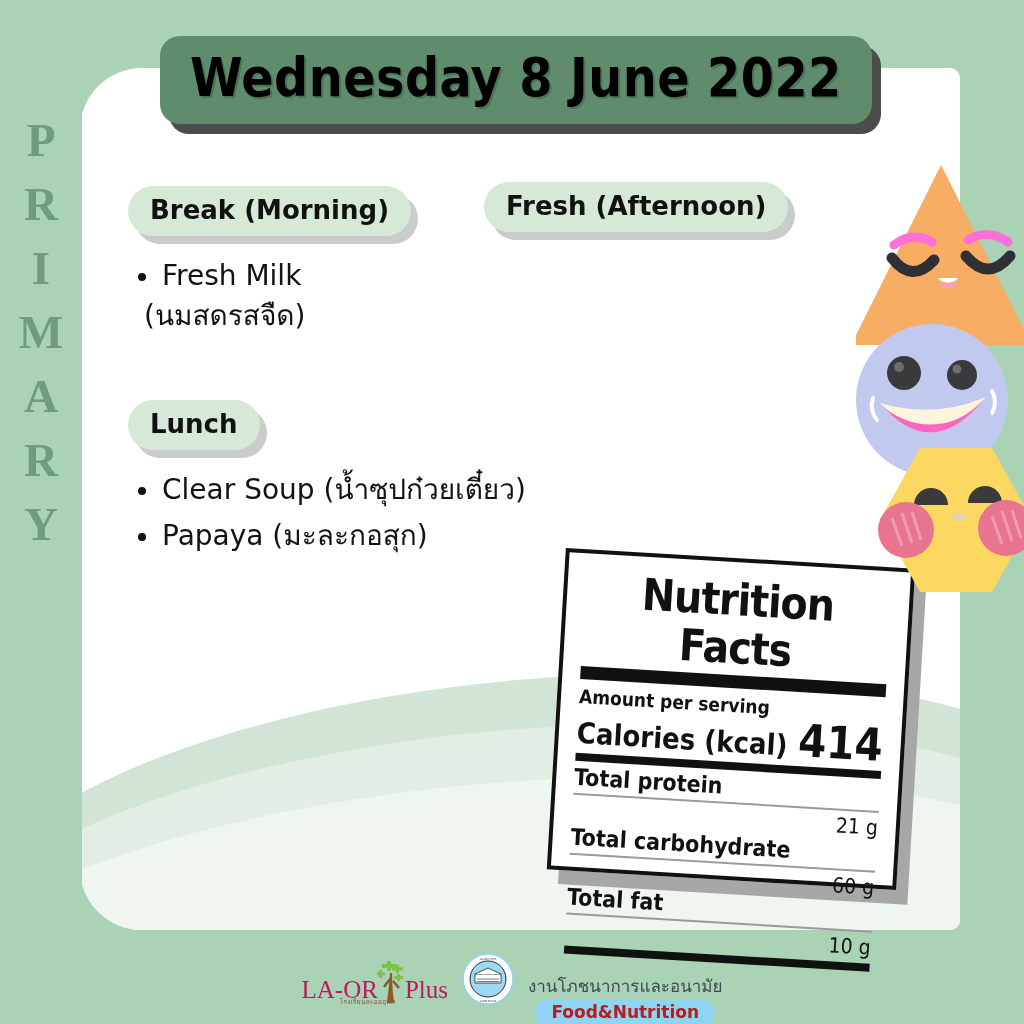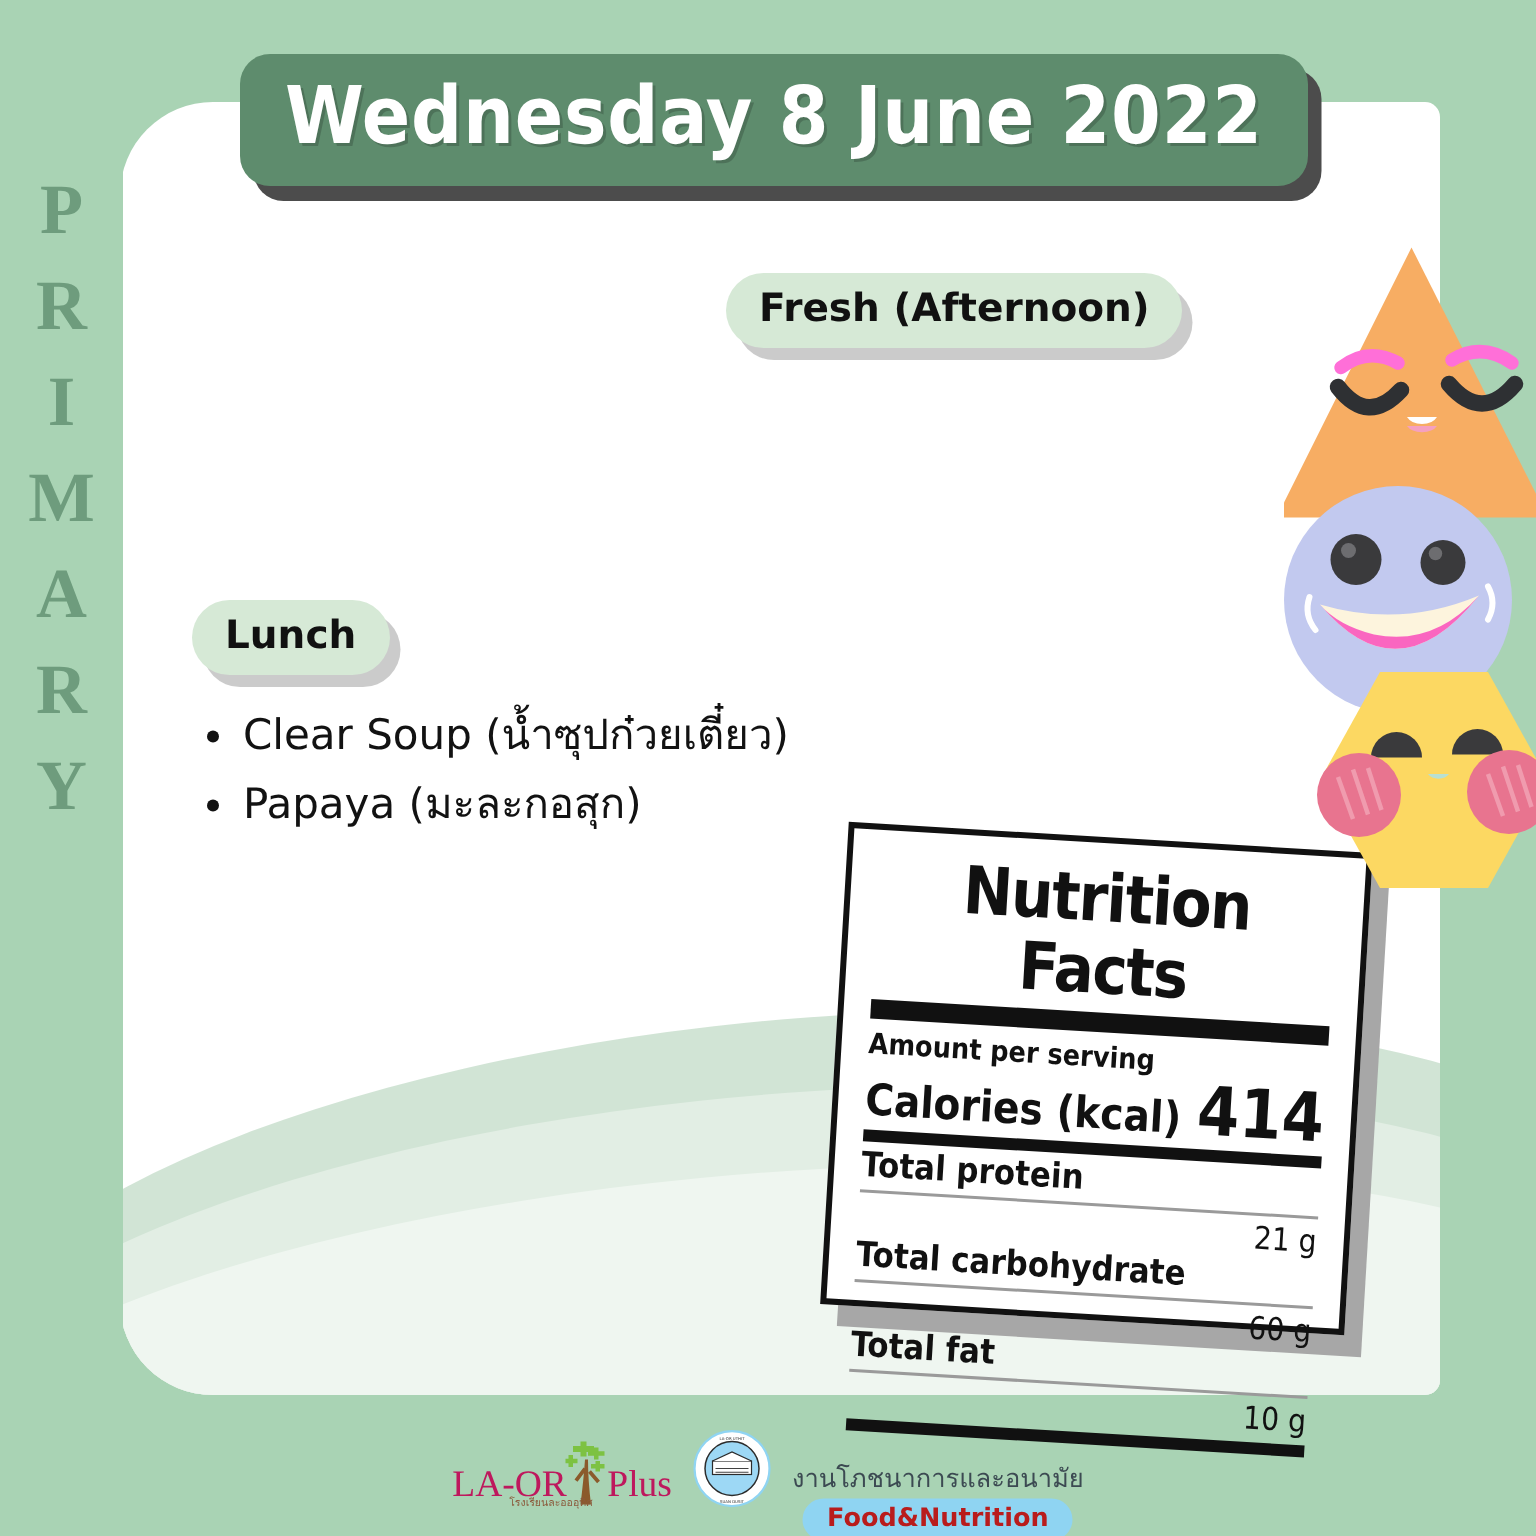--- a/index.html
+++ b/index.html
@@ -42,21 +42,21 @@
   .banner-shadow{
     position:absolute;left:9px;top:10px;width:100%;height:100%;
     background:#4c4c4c;border-radius:20px;
   }
   .banner{
     position:relative;background:#5e8c6d;border-radius:20px;
     padding:13px 30px 17px 30px;
   }
   .banner-text{
     font-family:"DejaVu Sans Condensed","Liberation Sans",sans-serif;
-    font-weight:bold;font-size:53px;line-height:58px;color:#ffffff;
+    font-weight:bold;font-size:53px;line-height:58px;color:#000000;
     white-space:nowrap;letter-spacing:.5px;
     text-shadow:2px 2px 0 rgba(0,0,0,.18);
   }
 
   
   .section{position:absolute;z-index:5;}
   #sec-morning{left:128px;top:186px;width:330px;}
   #sec-afternoon{left:484px;top:182px;width:420px;}
   #sec-lunch{left:128px;top:400px;width:500px;}
 
@@ -183,20 +183,34 @@
     <div class="ltr">Y</div>
   </div>
 
   <div class="banner-wrap">
     <div class="banner-shadow"></div>
     <div class="banner">
       <div class="banner-text">Wednesday 8 June 2022</div>
     </div>
   </div>
 
+  <div class="section" id="sec-morning">
+    <div class="pill-wrap">
+      <div class="pill-shadow"></div>
+      <div class="pill">
+        <div class="pill-text">Break (Morning)</div>
+      </div>
+    </div>
+    <ul class="meal">
+      <li>
+        <span>Fresh Milk</span>
+        <span class="cont">(นมสดรสจืด)</span>
+      </li>
+    </ul>
+  </div>
 
   <div class="section" id="sec-afternoon">
     <div class="pill-wrap">
       <div class="pill-shadow"></div>
       <div class="pill">
         <div class="pill-text">Fresh (Afternoon)</div>
       </div>
     </div>
   </div>
 

